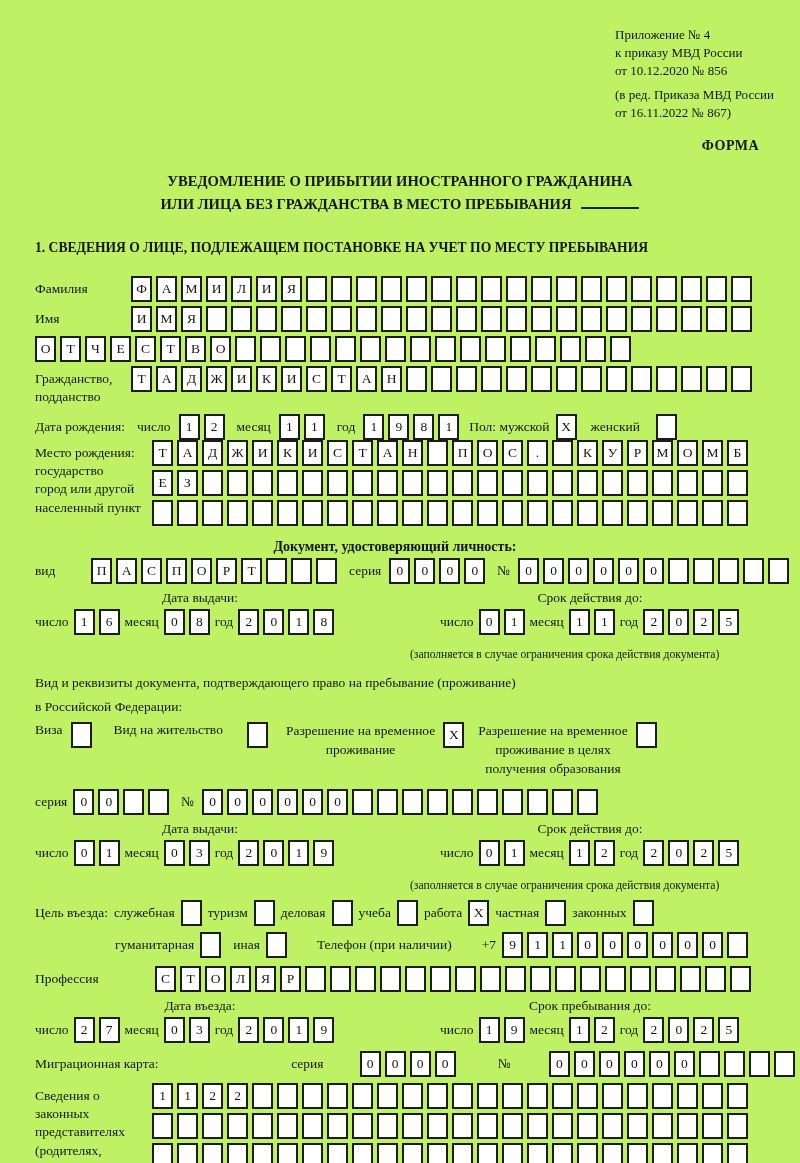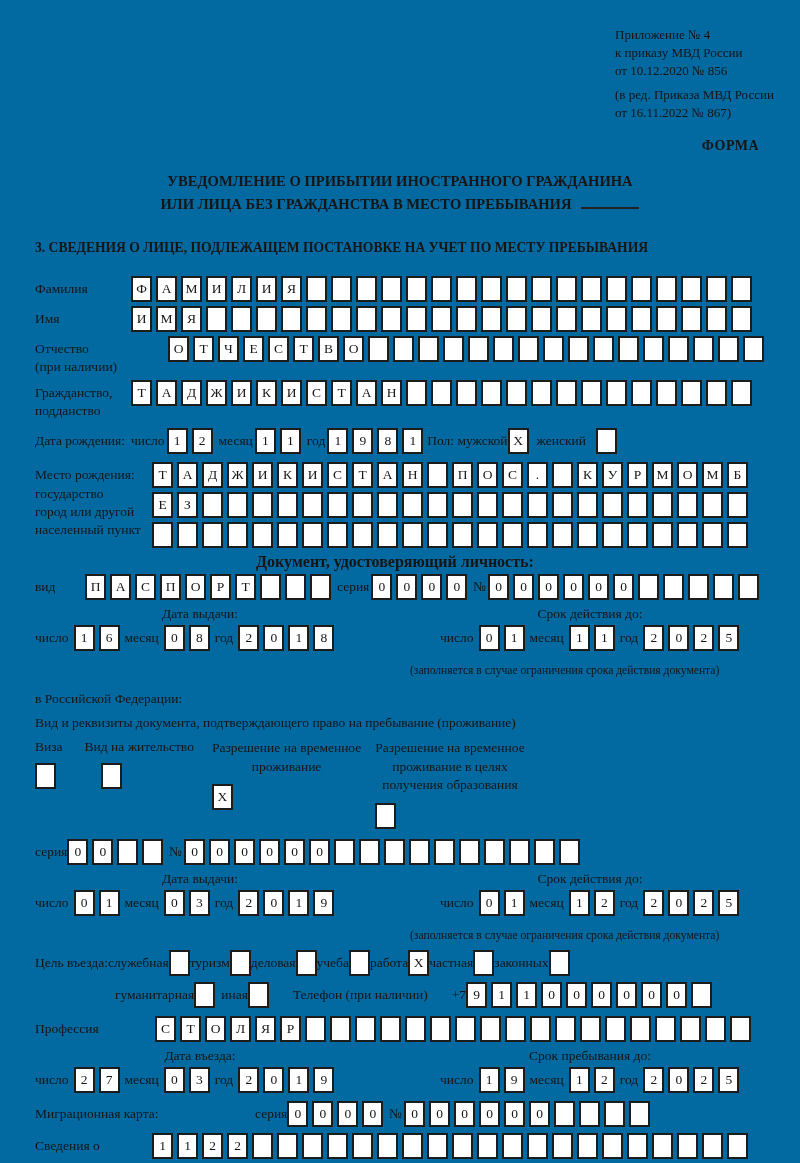--- a/index.html
+++ b/index.html
@@ -1,44 +1,44 @@
 <!DOCTYPE html>
 <html><head>
 <meta charset="utf-8">
 <style>
   html,body{margin:0;padding:0;background:#fff;}
-  .page{width:800px;height:1163px;box-sizing:border-box;background:#0369a1;color:#151515;
+  .page{width:800px;height:1163px;box-sizing:border-box;background:#bef264;color:#151515;
         font-family:"Liberation Serif","DejaVu Serif",serif;padding:26px 5px 10px 35px;overflow:hidden;}
   .hdr{margin-left:580px;font-size:13px;line-height:1.38;}
   .hdr .gap{margin-top:6px;}
   .forma{font-weight:bold;font-size:14px;text-align:right;padding-right:36px;margin-top:16px;letter-spacing:.5px;}
   .title{font-weight:bold;font-size:14.6px;text-align:center;margin-top:16px;line-height:1.55;width:730px;}
   .t-underline{display:inline-block;width:58px;border-bottom:2px solid #222;height:1em;vertical-align:baseline;margin-left:10px;}
   .sec1{font-weight:bold;font-size:13.6px;margin-top:24px;width:745px;}
   .crow{display:flex;align-items:flex-start;margin-top:4px;}
   .lblcol{font-size:13.5px;line-height:1.35;flex-shrink:0;padding-top:4px;}
   .w96{width:96px;} .w133{width:133px;} .w117{width:117px;} .w120{width:120px;} .w220{width:220px;}
   .cells{display:flex;gap:4px;flex-wrap:nowrap;}
   .cellstack{display:flex;flex-direction:column;gap:4px;}
   .cell{width:21px;height:26px;box-sizing:border-box;border:2px solid #1c1c1c;display:flex;
         align-items:center;justify-content:center;font-size:13.5px;flex-shrink:0;background:#fff;}
   .ck{width:21px;height:26px;box-sizing:border-box;border:2px solid #1c1c1c;display:inline-flex;
       align-items:center;justify-content:center;font-size:13.5px;flex-shrink:0;background:#fff;}
-  .inline{display:flex;align-items:center;font-size:13.5px;}
+  .inline{display:flex;align-items:center;gap:6px;font-size:13.5px;}
   .mini{margin:0 2px 0 6px;}
-  .dochead{font-weight:bold;font-size:16px;text-align:center;width:720px;margin-top:5px;}
+  .dochead{font-weight:bold;font-size:14px;text-align:center;width:720px;margin-top:13px;}
   .dates{display:flex;margin-top:6px;width:755px;}
   .dcol-l{width:375px;} .dcol-r{flex:1;}
   .dhead{font-size:13.5px;text-align:center;width:330px;}
   .dcol-r .dhead{width:360px;font-family:Liberation Serif, serif;}
   .dg{display:flex;align-items:center;gap:5px;font-size:13.5px;margin-top:3px;}
   .dnote{font-size:11.6px;margin-top:13px;text-align:left;width:375px;}
   .resdoc{font-size:13.5px;line-height:1.75;margin-top:10px;}
   .vrow{display:flex;align-items:flex-start;margin-top:4px;font-size:13.5px;}
-  .vitem{display:flex;align-items:flex-start;gap:8px;flex-direction:column;}
+  .vitem{display:flex;align-items:flex-start;gap:8px;}
   .vlbl-c{text-align:center;line-height:1.4;}
   .purpose2{margin-left:80px;margin-top:6px;}
 </style>
 </head>
 <body>
 
 <div class="page">
 
   <div class="hdr">
     <div>Приложение № 4</div>
@@ -48,21 +48,21 @@
     <div>от 16.11.2022 № 867)</div>
   </div>
 
   <div class="forma">ФОРМА</div>
 
   <div class="title">
     <div>УВЕДОМЛЕНИЕ О ПРИБЫТИИ ИНОСТРАННОГО ГРАЖДАНИНА</div>
     <div><span>ИЛИ ЛИЦА БЕЗ ГРАЖДАНСТВА В МЕСТО ПРЕБЫВАНИЯ</span><span class="t-underline"></span></div>
   </div>
 
-  <div class="sec1">3. СВЕДЕНИЯ О ЛИЦЕ, ПОДЛЕЖАЩЕМ ПОСТАНОВКЕ НА УЧЕТ ПО МЕСТУ ПРЕБЫВАНИЯ</div>
+  <div class="sec1">1. СВЕДЕНИЯ О ЛИЦЕ, ПОДЛЕЖАЩЕМ ПОСТАНОВКЕ НА УЧЕТ ПО МЕСТУ ПРЕБЫВАНИЯ</div>
 
   <div class="crow" style="margin-top:20px;">
     <div class="lblcol w96">Фамилия</div>
     <div class="cells">
         <span class="cell">Ф</span>
         <span class="cell">А</span>
         <span class="cell">М</span>
         <span class="cell">И</span>
         <span class="cell">Л</span>
         <span class="cell">И</span>
@@ -113,24 +113,20 @@
         <span class="cell"></span>
         <span class="cell"></span>
         <span class="cell"></span>
         <span class="cell"></span>
         <span class="cell"></span>
         <span class="cell"></span>
       </div>
   </div>
 
   <div class="crow">
-    <div class="lblcol w133">
-      <div>Отчество</div>
-      <div>(при наличии)</div>
-    </div>
     <div class="cells">
         <span class="cell">О</span>
         <span class="cell">Т</span>
         <span class="cell">Ч</span>
         <span class="cell">Е</span>
         <span class="cell">С</span>
         <span class="cell">Т</span>
         <span class="cell">В</span>
         <span class="cell">О</span>
         <span class="cell"></span>
@@ -204,21 +200,21 @@
         <span class="cell">9</span>
         <span class="cell">8</span>
         <span class="cell">1</span>
       </span>
     <span style="margin-left:4px;"><span>Пол:</span> <span>мужской</span></span>
     <span class="ck">X</span>
     <span style="margin-left:8px;">женский</span>
     <span class="ck" style="margin-left:10px;"></span>
   </div>
 
-  <div class="crow" style="margin-top:8px;">
+  <div class="crow" style="margin-top:0;">
     <div class="lblcol w117">
       <div>Место рождения:</div>
       <div>государство</div>
       <div>город или другой</div>
       <div>населенный пункт</div>
     </div>
     <div class="cellstack">
       <div class="cells">
           <span class="cell">Т</span>
           <span class="cell">А</span>
@@ -381,22 +377,22 @@
             <span class="cell">0</span>
             <span class="cell">2</span>
             <span class="cell">5</span>
           </span>
       </div>
       <div class="dnote">(заполняется в случае ограничения срока действия документа)</div>
     </div>
   </div>
 
   <div class="resdoc">
+    <div>Вид и реквизиты документа, подтверждающего право на пребывание (проживание)</div>
     <div>в Российской Федерации:</div>
-    <div>Вид и реквизиты документа, подтверждающего право на пребывание (проживание)</div>
   </div>
 
   <div class="vrow">
     <div class="vitem">
       <span>Виза</span>
       <span class="ck"></span>
     </div>
     <div class="vitem" style="margin-left:22px;justify-content:space-between;">
       <span>Вид на жительство</span>
       <span class="ck" style="margin-left:16px;"></span>
@@ -604,21 +600,21 @@
         <span class="cells">
             <span class="cell">2</span>
             <span class="cell">0</span>
             <span class="cell">2</span>
             <span class="cell">5</span>
           </span>
       </div>
     </div>
   </div>
 
-  <div class="inline" style="margin-top:8px;">
+  <div class="inline" style="margin-top:8px;justify-content:space-between;">
     <span class="w220" style="display:inline-block;">Миграционная карта:</span>
     <span>серия</span>
     <span class="cells">
         <span class="cell">0</span>
         <span class="cell">0</span>
         <span class="cell">0</span>
         <span class="cell">0</span>
       </span>
     <span class="mini">№</span>
     <span class="cells">

